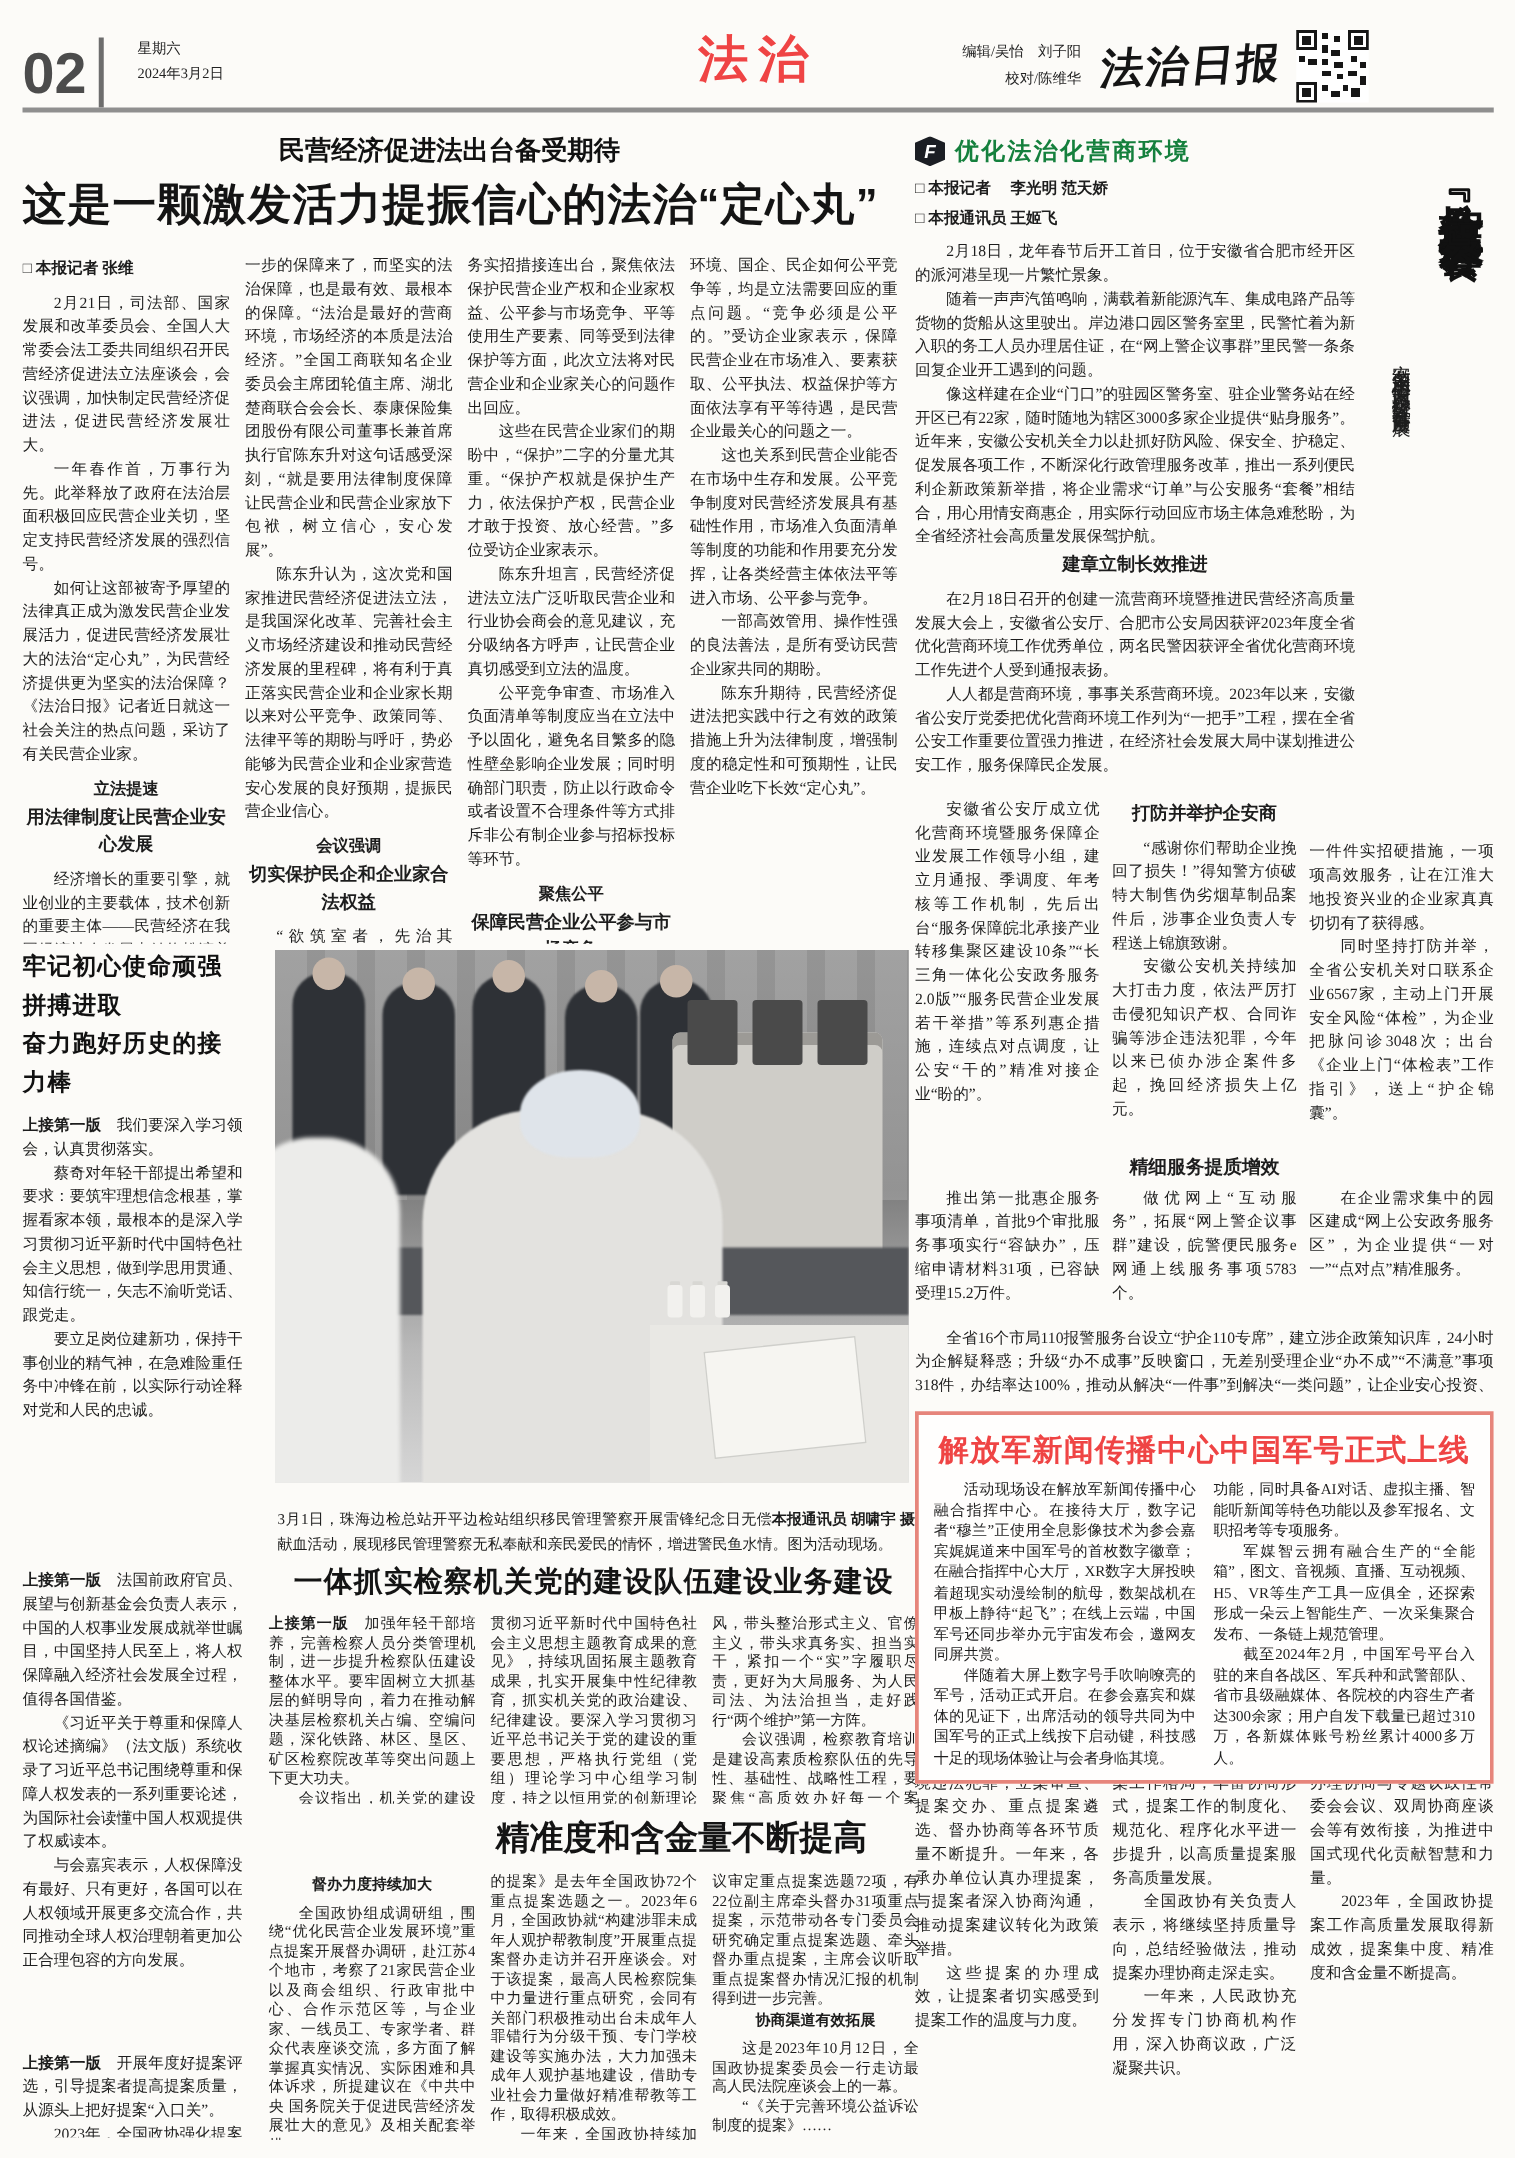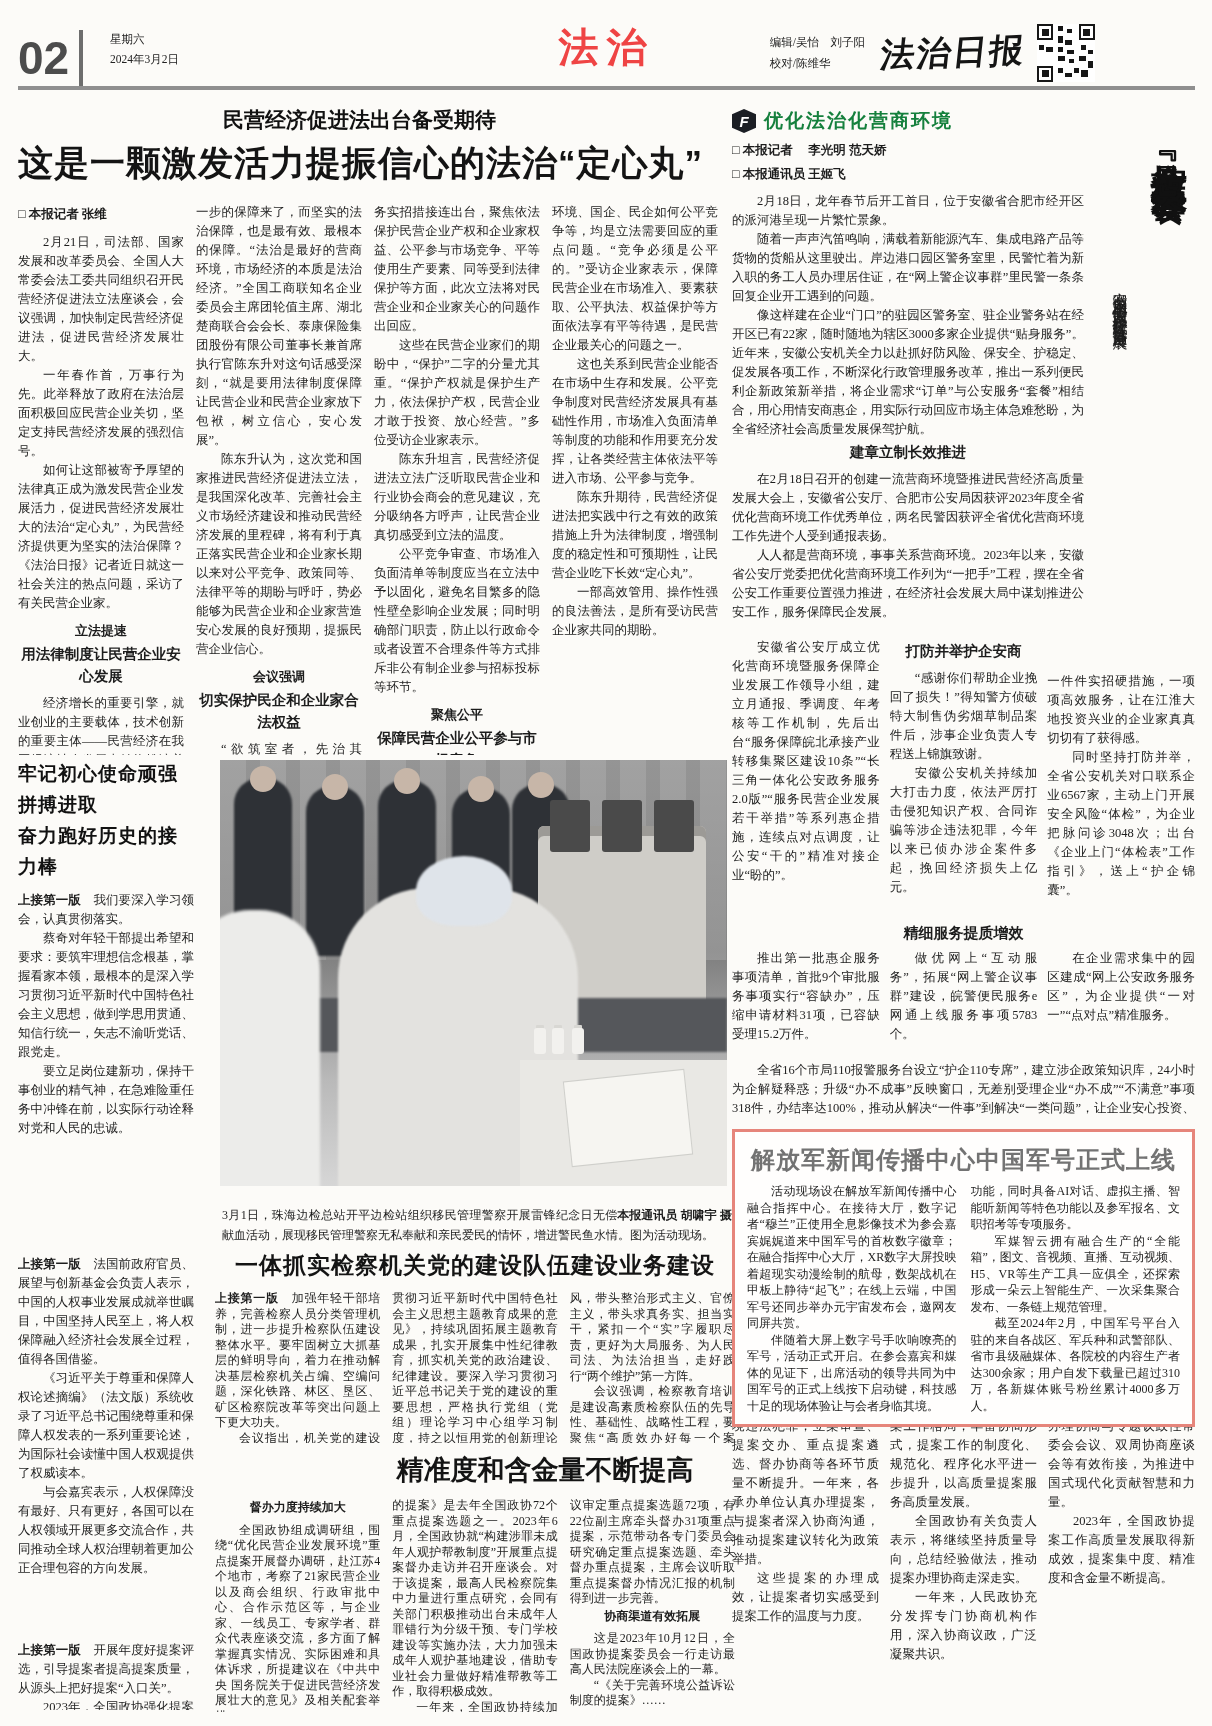--- a/index.html
+++ b/index.html
@@ -15,21 +15,21 @@
           font-size:14.5px;margin:2px 0 7px;text-indent:0;}
   .tx.byl{font-weight:700;margin:2px 0 9px;text-indent:0;font-size:12.5px;}
   .lab{font-weight:700;}
   
   .hdr{position:absolute;left:18px;top:16px;right:17px;height:66px;}
   .pagenum{position:absolute;left:0;top:14px;font:700 46px "Liberation Sans",sans-serif;
            color:#4c4c4c;padding-right:10px;border-right:4px solid #6d6d6d;line-height:56px;}
   .dateblk{position:absolute;left:92px;top:14px;font-size:11.5px;line-height:1.7;color:#222;}
   .secttitle{position:absolute;left:0;right:0;top:4px;text-align:center;
              font:700 40px "Liberation Serif",serif;letter-spacing:8px;color:#ef4444;}
-  .editors{position:absolute;right:330px;top:16px;font-size:11.5px;line-height:1.8;color:#222;}
+  .editors{position:absolute;right:330px;top:16px;font-size:11.5px;line-height:1.8;color:#222;text-align:right;}
   .masthead{position:absolute;right:170px;top:14px;font:900 34px "DejaVu Serif",serif;
             transform:skewX(-8deg) rotate(-2deg);letter-spacing:2px;color:#151515;}
   .qr{position:absolute;right:100px;top:8px;width:58px;height:58px;}
   .rule{position:absolute;left:18px;right:17px;top:86px;height:4px;background:#8f8f8f;}
   
   .mainL{position:absolute;left:18px;top:100px;width:700px;}
   .kicker{margin:6px 0 0 205px;font:700 21px "Liberation Sans",sans-serif;color:#111;}
   .bigh{margin-top:6px;font:700 35px "Liberation Sans",sans-serif;letter-spacing:1px;
         color:#141414;white-space:nowrap;}
   .main-cols{display:flex;gap:12px;margin-top:16px;height:552px;overflow:hidden;}
@@ -92,21 +92,21 @@
   .vsub{position:absolute;right:64px;top:146px;writing-mode:vertical-rl;
         font-size:15px;letter-spacing:2px;color:#1d1d1d;}
   .ab1{display:flex;gap:10px;margin-top:6px;height:280px;overflow:hidden;}
   .ab1 .col:last-child{padding-top:34px;}
   .asub2{text-align:center;font:700 15px "Liberation Sans",sans-serif;margin:6px 0;}
   .ab2{display:flex;gap:10px;height:108px;overflow:hidden;}
   .atail{height:58px;overflow:hidden;margin-top:4px;}
   
   .redbox{margin-top:10px;border:3px solid #e6857b;padding:8px 12px 10px;background:#fffefd;}
   .redbox h2{margin:4px 0 8px;text-align:center;font:700 24px "Liberation Sans",sans-serif;
-             letter-spacing:1px;color:#737373;}
+             letter-spacing:1px;color:#ef4444;}
   .rb-cols{display:flex;gap:14px;height:230px;overflow:hidden;align-items:flex-end;}
   .rb-cols .tx{font-size:12px;line-height:16.5px;}
 </style>
 </head>
 <body>
 
 <div class="hdr">
   <div class="pagenum">02</div>
   <div class="dateblk">
     <div>星期六</div>
@@ -171,23 +171,23 @@
   <p class="tx kick"><b class="lab"></b><span class="txt">聚焦公平</span></p>
 
   <p class="tx sub"><b class="lab"></b><span class="txt">保障民营企业公平参与市场竞争</span></p>
 
 </div>
     <div class="col">
   <p class="tx cont"><b class="lab"></b><span class="txt">环境、国企、民企如何公平竞争等，均是立法需要回应的重点问题。“竞争必须是公平的。”受访企业家表示，保障民营企业在市场准入、要素获取、公平执法、权益保护等方面依法享有平等待遇，是民营企业最关心的问题之一。</span></p>
 
   <p class="tx p"><b class="lab"></b><span class="txt">这也关系到民营企业能否在市场中生存和发展。公平竞争制度对民营经济发展具有基础性作用，市场准入负面清单等制度的功能和作用要充分发挥，让各类经营主体依法平等进入市场、公平参与竞争。</span></p>
 
+  <p class="tx p"><b class="lab"></b><span class="txt">一部高效管用、操作性强的良法善法，是所有受访民营企业家共同的期盼。</span></p>
+
   <p class="tx p"><b class="lab"></b><span class="txt">陈东升期待，民营经济促进法把实践中行之有效的政策措施上升为法律制度，增强制度的稳定性和可预期性，让民营企业吃下长效“定心丸”。</span></p>
-
-  <p class="tx p"><b class="lab"></b><span class="txt">一部高效管用、操作性强的良法善法，是所有受访民营企业家共同的期盼。</span></p>
 </div>
   </div>
 </div>
 
 <div class="chuxin">
   <div class="cxh">牢记初心使命顽强拼搏进取</div>
   <div class="cxh">奋力跑好历史的接力棒</div>
   <div class="cxbox">
   <p class="tx cont"><b class="lab">上接第一版　</b><span class="txt">我们要深入学习领会，认真贯彻落实。</span></p>
 

